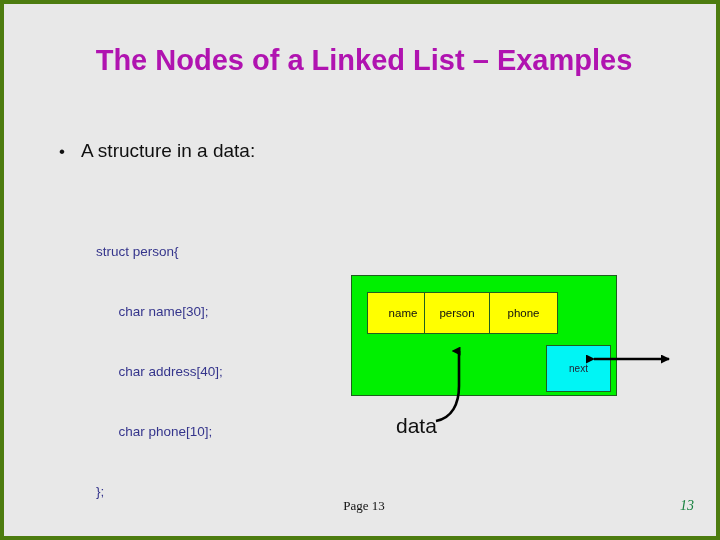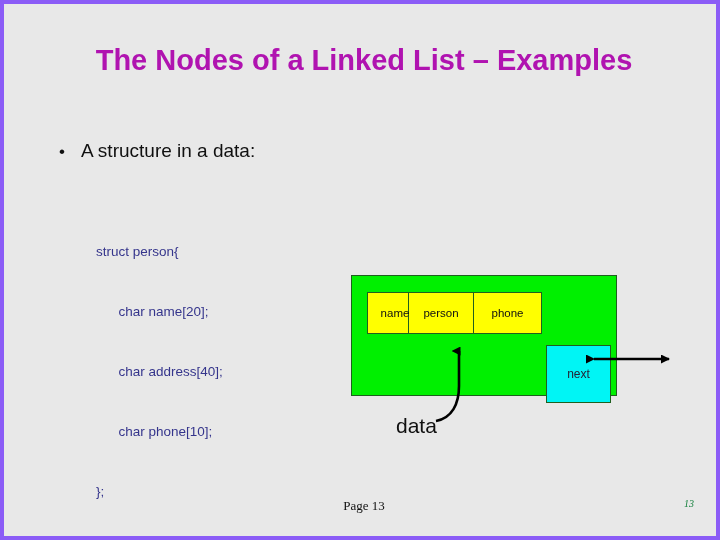--- a/index.html
+++ b/index.html
@@ -5,21 +5,21 @@
   html, body {
     margin: 0;
     padding: 0;
     background: #ffffff;
   }
   #slide {
     position: relative;
     width: 720px;
     height: 540px;
     background: #e8e8e8;
-    border: 4px solid #8b5cf6;
+    border: 4px solid #4d7c0f;
     box-sizing: border-box;
     overflow: hidden;
     font-family: "Liberation Sans", sans-serif;
   }
 
   
   #title {
     position: absolute;
     left: 40px;
     top: 40px;
@@ -92,39 +92,39 @@
     color: #101010;
     font-size: 11.5px;
     font-family: "Liberation Sans", sans-serif;
     display: flex;
     align-items: center;
     justify-content: center;
     box-sizing: border-box;
     border-right: 1px solid #20601f;
   }
   .field-cell:last-child { border-right: none; }
-  .field-cell.w-name    { width: 41px; padding-left: 14px; }
+  .field-cell.w-name    { width: 57px; padding-left: 14px; }
   .field-cell.w-address { width: 65px; }
   .field-cell.w-phone   { width: 67px; }
 
   
   #next-box {
     position: absolute;
     left: 542px;
     top: 341px;
     width: 65px;
-    height: 58px;
+    height: 47px;
     background: #00f5f5;
     border: 1px solid #1f5f1f;
     box-sizing: border-box;
     display: flex;
     align-items: center;
     justify-content: center;
     color: #242436;
-    font-size: 12px;
+    font-size: 10px;
     font-family: "Liberation Sans", sans-serif;
   }
 
   
   #arrows {
     position: absolute;
     left: 0; top: 0;
     width: 720px; height: 540px;
     pointer-events: none;
   }
@@ -149,39 +149,39 @@
     color: #101010;
     font-family: "Liberation Serif", serif;
     font-size: 13px;
   }
   #footer-right {
     position: absolute;
     right: 22px;
     top: 494px;
     color: #15803d;
     font-family: "Liberation Serif", serif;
-    font-size: 10px;
+    font-size: 14px;
     font-style: italic;
   }
 </style>
 </head>
 <body>
 
 <div id="slide">
 
   <div id="title">The Nodes of a Linked List – Examples</div>
 
   <div id="bullet-row">
     <span id="bullet-glyph">•</span>
     <span id="bullet-text">A structure in a data:</span>
   </div>
 
   <div id="code-block">
     <span class="ln">struct person{</span>
-    <span class="ln">      char name[20];</span>
+    <span class="ln">      char name[30];</span>
     <span class="ln">      char address[40];</span>
     <span class="ln">      char phone[10];</span>
     <span class="ln">};</span>
     
     
     
     
     
   </div>
 

